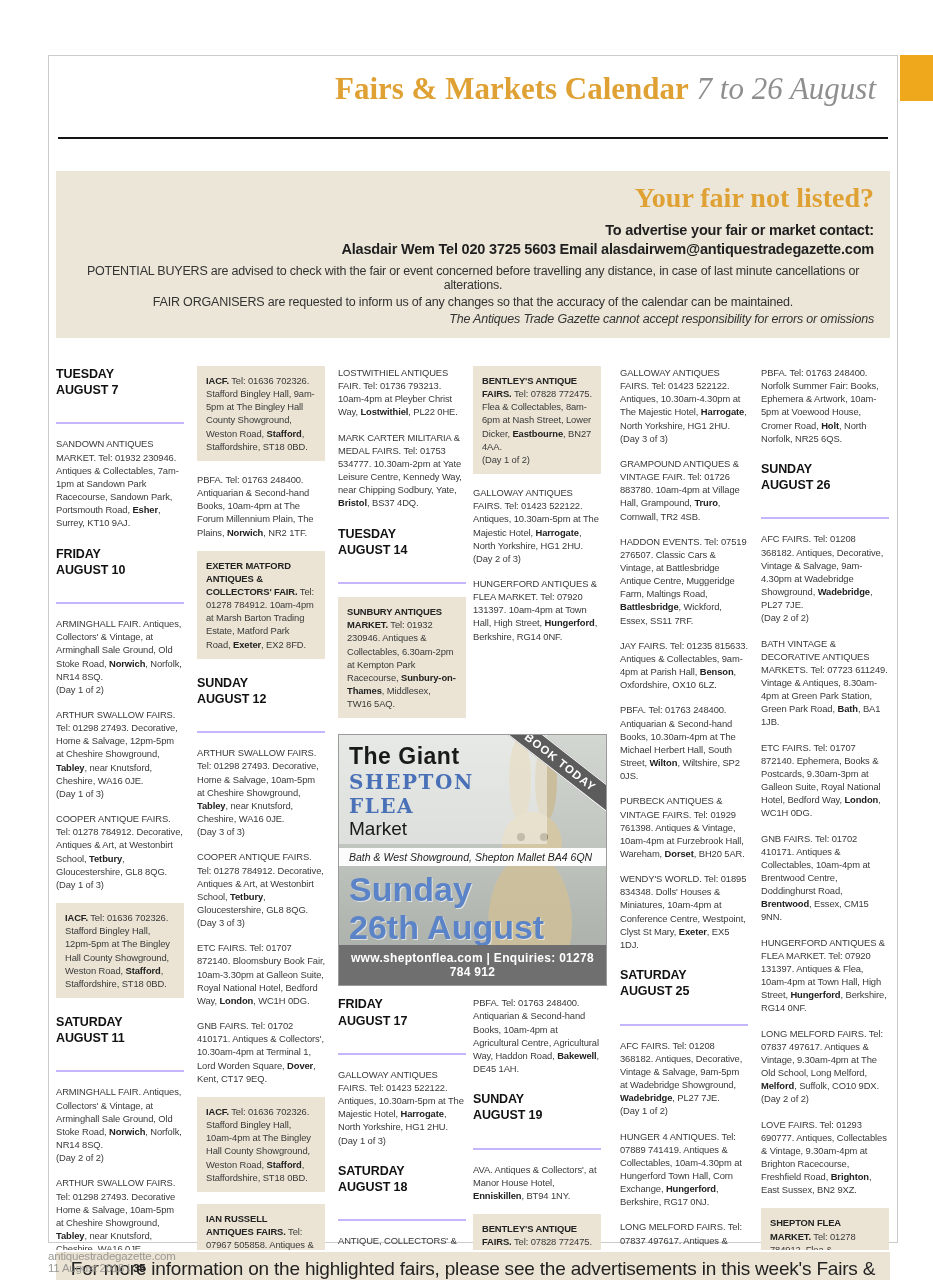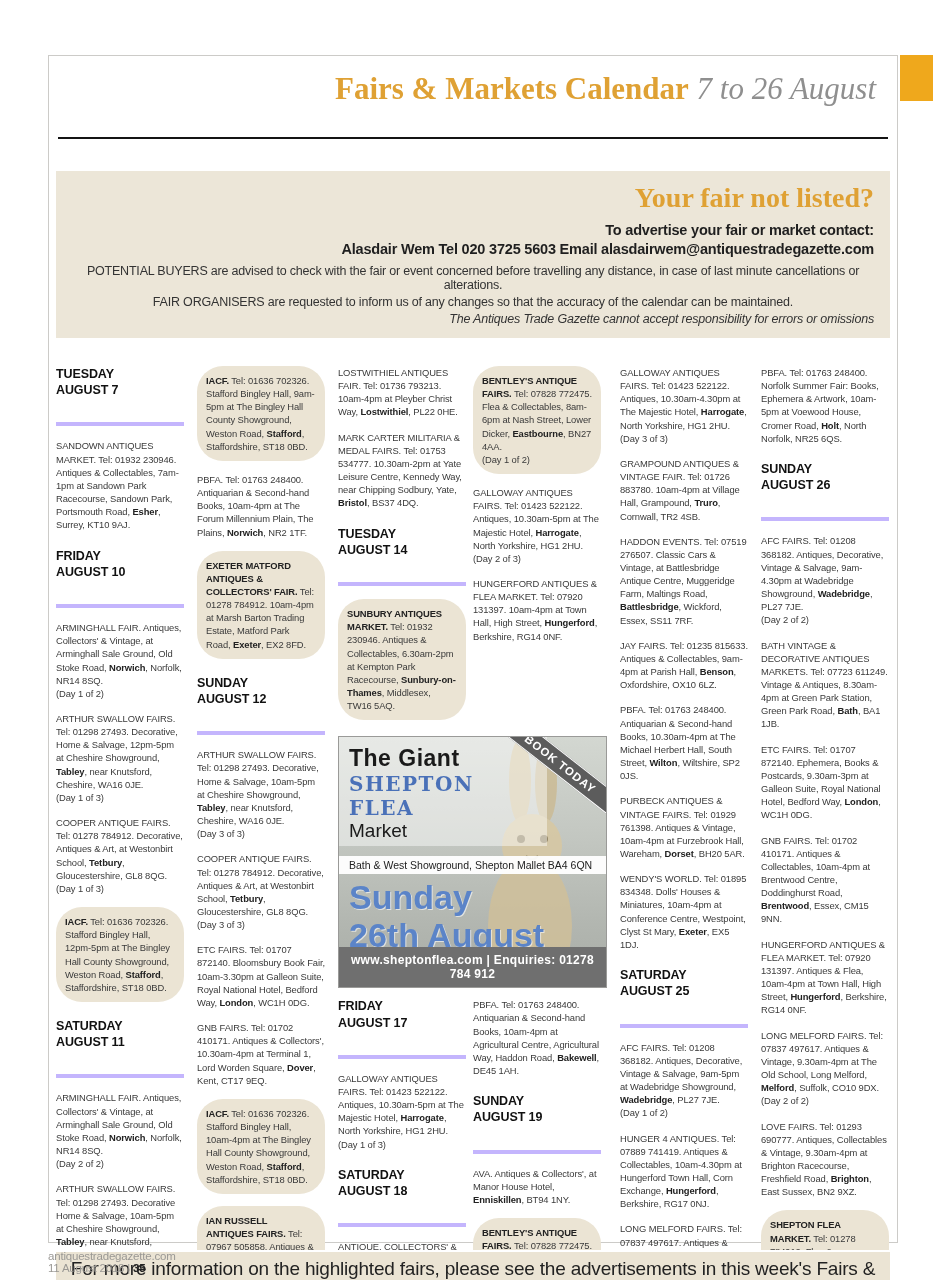--- a/index.html
+++ b/index.html
@@ -23,38 +23,38 @@
   .info-note { text-align:center; font-size:12.5px; color:#333; margin-top:7px; letter-spacing:-0.2px; }
   .info-note2 { text-align:center; font-size:12.5px; color:#333; margin-top:3px; letter-spacing:-0.2px; }
   .info-note3 { text-align:right; font-size:12.5px; color:#333; margin-top:3px; font-style:italic; letter-spacing:-0.2px; }
 
   
   .listings { display:flex; gap:13px; margin-top:28px; height:884px; overflow:hidden; }
   .col { width:128px; flex:0 0 128px; }
   .mid-wrap { width:269px; flex:0 0 269px; }
   .mid-row { display:flex; gap:7px; }
   .day { font-size:12.5px; font-weight:bold; color:#111; line-height:1.3; letter-spacing:-0.1px;
-         border-bottom:4px solid #c4b5fd; padding-bottom:24px; margin:16px 0 13px 0; }
+         border-bottom:2px solid #c4b5fd; padding-bottom:24px; margin:16px 0 13px 0; }
   .col > .day:first-child, .mid-row .col > .day:first-child { margin-top:0; }
   .entry { font-size:9.4px; line-height:1.4; color:#3a3a3a; letter-spacing:-0.1px; margin-bottom:12px; }
   .entry b { color:#222; }
-  .entry.hl { background:#ebe4d4; padding:8px 9px;border-radius:26px; }
+  .entry.hl { background:#ebe4d4; padding:8px 9px; }
 
   
   .ad { position:relative; width:269px; height:252px; margin:4px 0 10px 0; overflow:hidden;
         background:linear-gradient(180deg,#d3d7d1 0%,#c3c7c1 40%,#b2b6b0 75%,#a8aca6 100%); border:1px solid #9a9a98; }
   .ad-rabbit { position:absolute; right:18px; top:4px; z-index:0; opacity:.85; }
   .ribbon { position:absolute; top:16px; right:-40px; z-index:3; transform:rotate(38deg); background:#5c5c5c; color:#fff;
             font-weight:bold; font-size:11.5px; letter-spacing:1px; padding:4px 42px; border-top:1px solid #fff; border-bottom:1px solid #fff; }
   .ad-inner { position:relative; z-index:1; }
   .ad-titleblock { padding:8px 10px 4px 10px; background:rgba(255,255,255,0.45); width:78%; }
   .ad-giant { font-size:23px; font-weight:bold; color:#1a1a1a; letter-spacing:0.5px; }
   .ad-shepton { font-size:20px; font-weight:bold; color:#4a71b8; letter-spacing:1.5px; font-family:"DejaVu Serif", serif; }
   .ad-market { font-size:19px; color:#1a1a1a; }
-  .ad-venue { background:rgba(255,255,255,0.95); font-size:10.5px; color:#222; padding:3px 10px; margin-top:10px; }
+  .ad-venue { background:rgba(255,255,255,0.95); font-size:10.5px; color:#222; padding:3px 10px; margin-top:4px;font-style:italic; }
   .ad-sunday { font-size:34px; font-weight:bold; color:#5b84c8; padding:6px 10px 0 10px; line-height:1.05;
                text-shadow:1px 1px 0 rgba(255,255,255,0.6); }
   .ad-date { font-size:34px; font-weight:bold; color:#5b84c8; padding:2px 10px 0 10px; line-height:1.05;
              text-shadow:1px 1px 0 rgba(255,255,255,0.6); }
   .ad-stalls { font-size:12.5px; color:#666; padding:10px 10px 0 10px; background:rgba(255,255,255,0.35); margin-top:6px; }
   .ad-times { font-size:10px; color:#333; padding:2px 10px 4px 10px; background:rgba(255,255,255,0.35); }
   .ad-times b { color:#111; }
   .ad-bottom { position:absolute; bottom:0; left:0; right:0; z-index:2; background:#6f6f6f; color:#fff; font-weight:bold;
                font-size:12px; text-align:center; padding:6px 0; letter-spacing:0.3px; }
 

